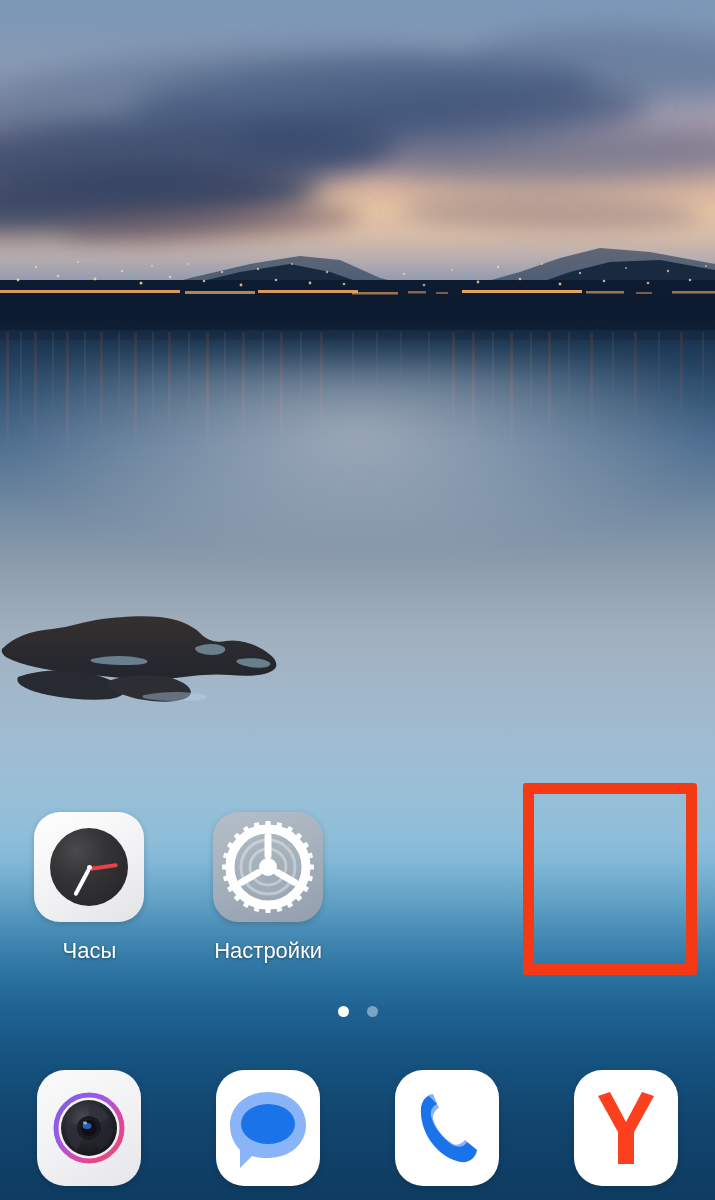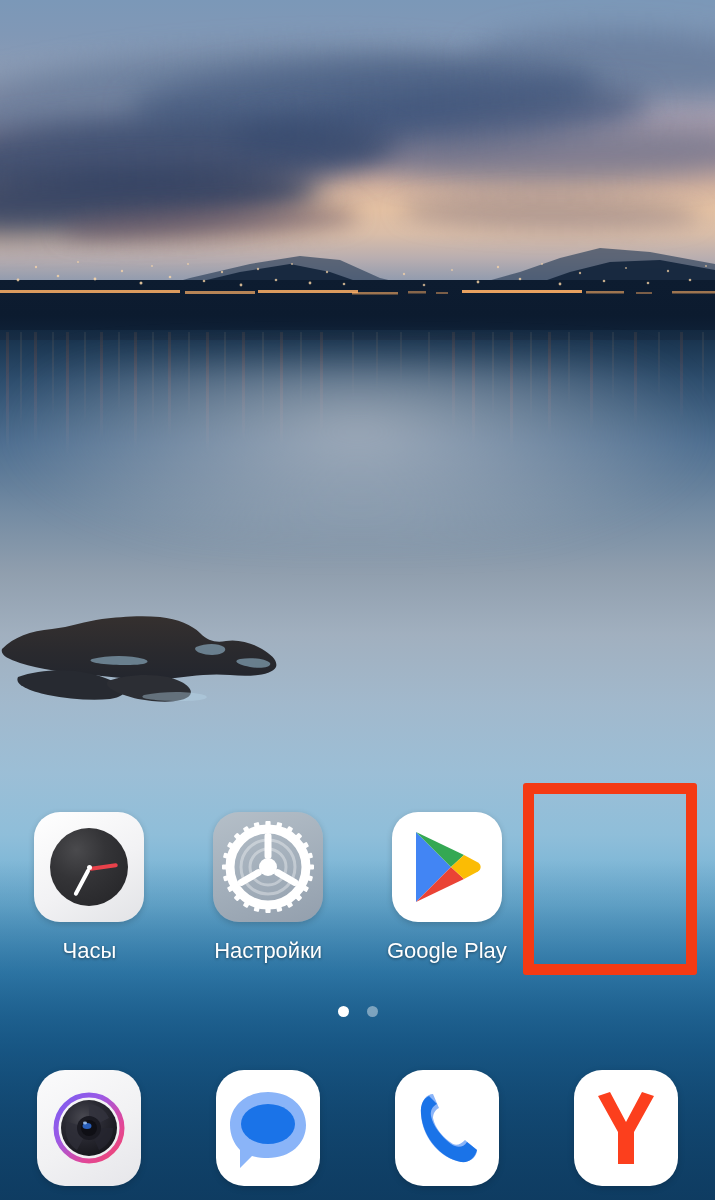--- a/index.html
+++ b/index.html
@@ -415,31 +415,20 @@
               <circle cx="0" cy="0" r="18"></circle>
               <circle cx="0" cy="0" r="27"></circle>
             </g>
           </g>
         </svg>
       </div>
       <div class="app-label">Настройки</div>
     </div>
 
 
-    <div class="app">
-      <div class="icon ic-play">
-        <svg width="70" height="76" viewBox="0 0 70 76">
-          <path d="M4,3 L4,73 L39,38 Z" fill="#4285f4"></path>
-          <path d="M4,3 L52,26 L39,38 Z" fill="#34a853"></path>
-          <path d="M4,73 L52,50 L39,38 Z" fill="#ea4335"></path>
-          <path d="M52,26 L66,33.5 C69.5,35.5 69.5,40.5 66,42.5 L52,50 L39,38 Z" fill="#fbbc04"></path>
-        </svg>
-      </div>
-      <div class="app-label">Google Play</div>
-    </div>
   </div>
 
   <div id="highlight"></div>
 
   <div id="dots">
     <div class="dot on"></div>
     <div class="dot off"></div>
   </div>
 
   <div class="app-row" id="dock">

